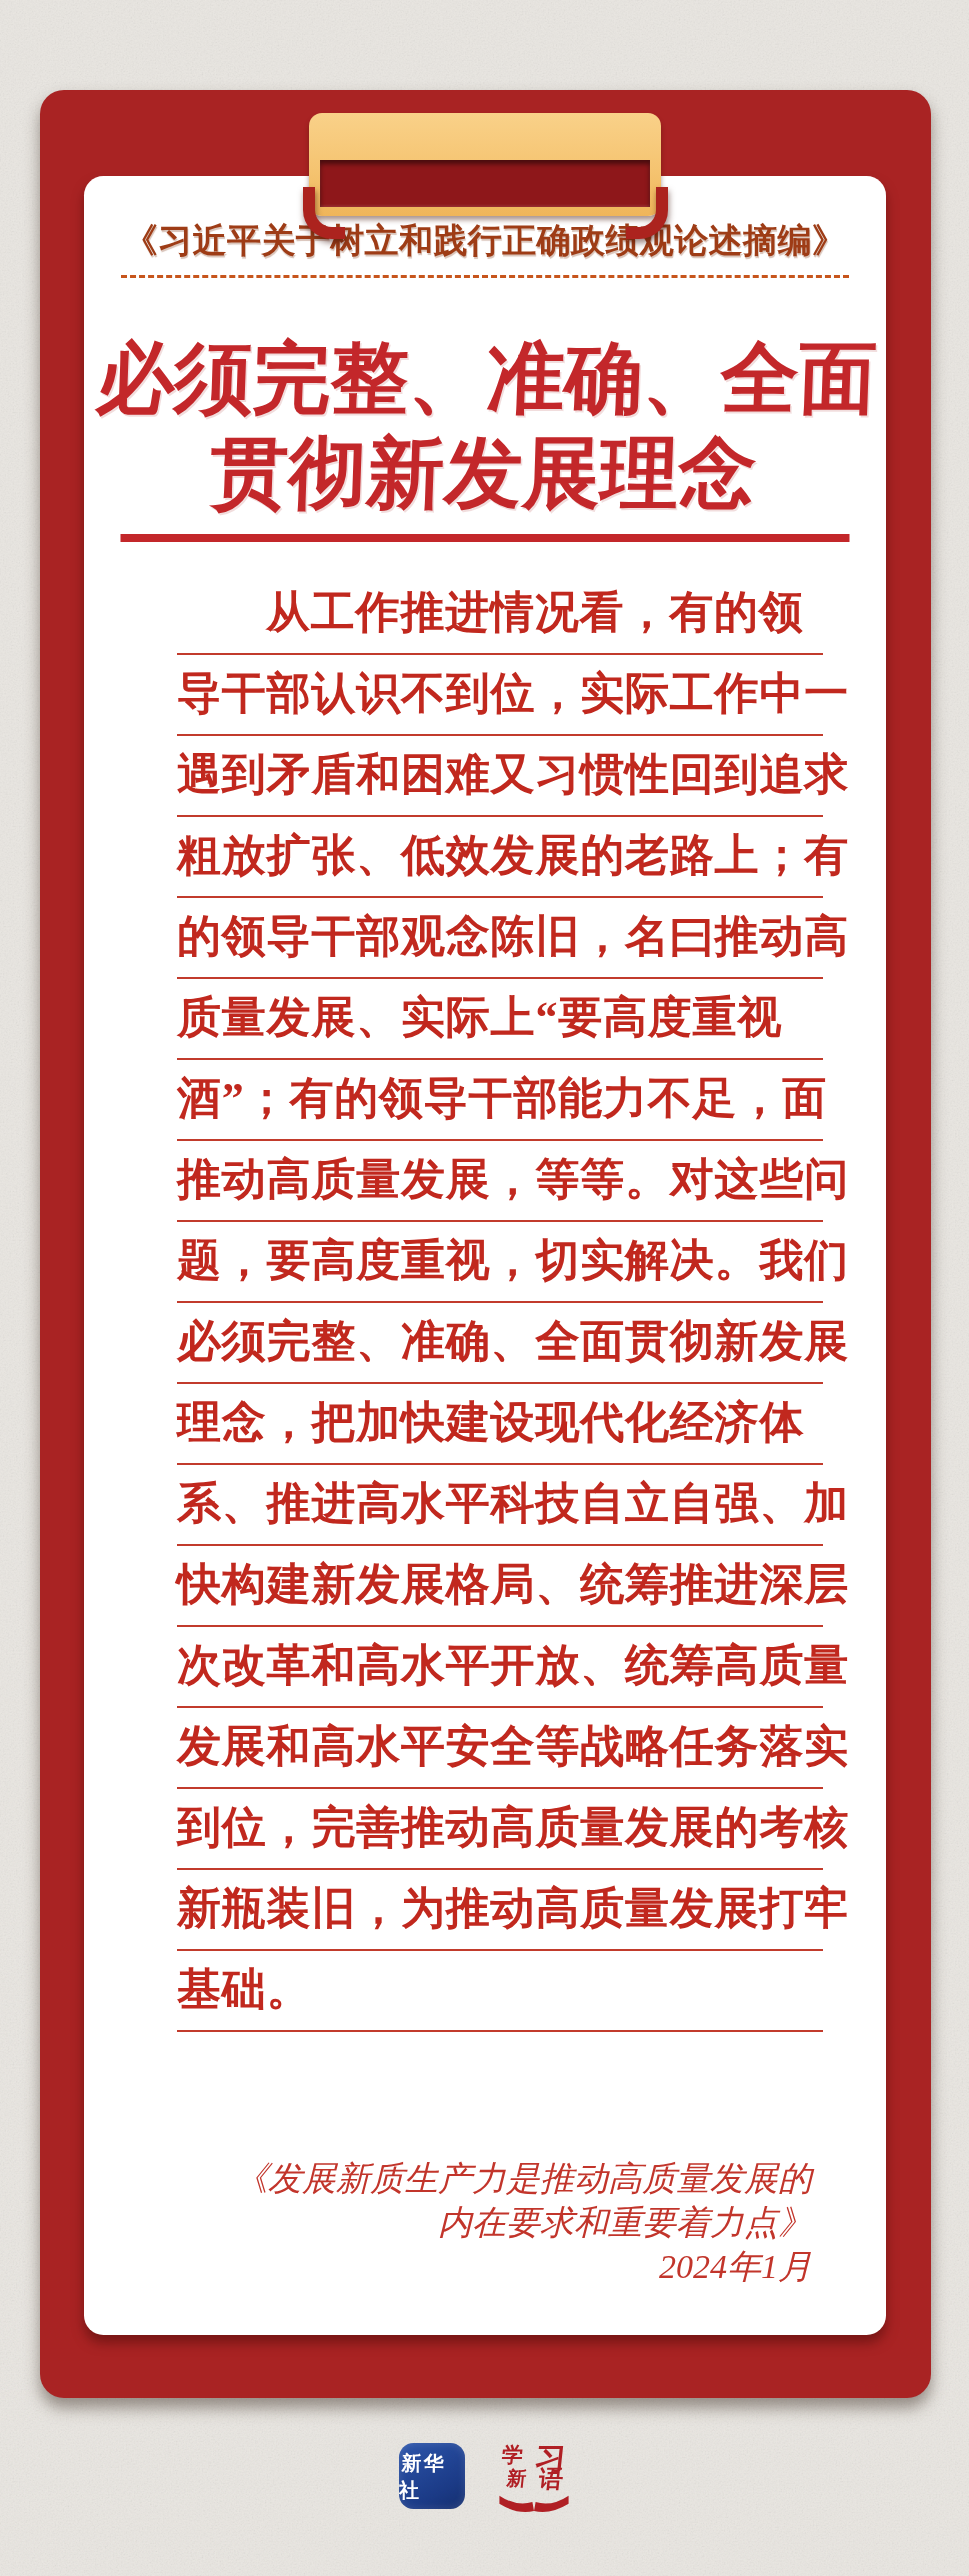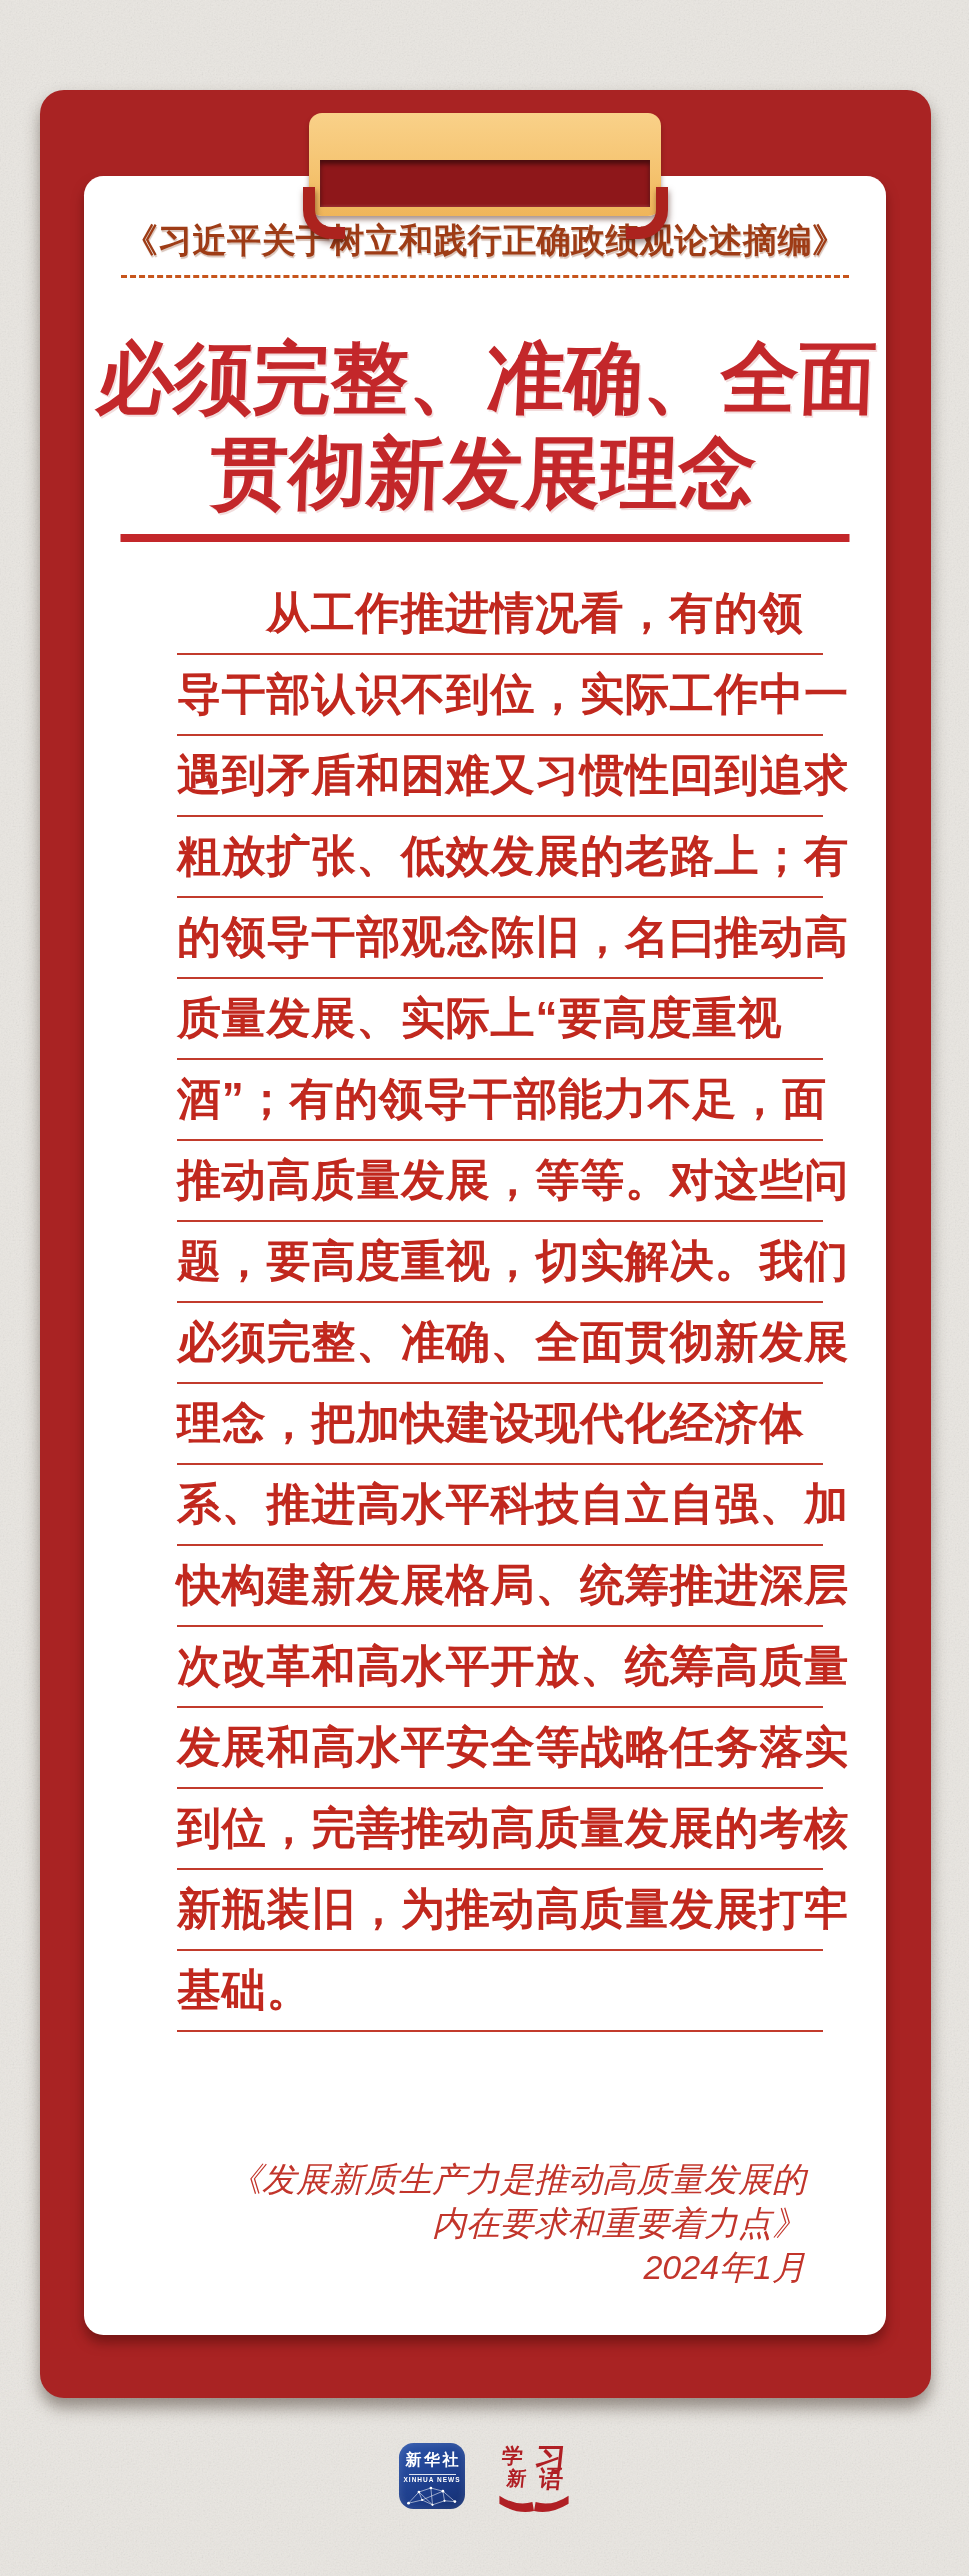--- a/index.html
+++ b/index.html
@@ -1,21 +1,21 @@
 <!DOCTYPE html>
 <html style="font-size:13px"><head>
 <meta charset="utf-8">
 <style>
   * { margin:0; padding:0; box-sizing:border-box; }
   html,body { width:970px; }
   body { font-family:"Liberation Sans", sans-serif; }
 
   .stage {
     position:relative; width:970px; height:2576px;
-    background:#E9E6E1; overflow:hidden;
+    background:#E9E6E1; overflow:hidden;font-family:Liberation Serif, serif;
   }
   .texture { position:absolute; inset:0; z-index:0; }
 
   
   .red-card {
     position:absolute; left:40px; top:90px; width:891px; height:2308px;
     background:#A92323; border-radius:24px; z-index:1;
     box-shadow:0 9.7px 14.5px rgba(70,55,45,.5);
   }
   .white-card {
@@ -72,36 +72,36 @@
   .quote-body { position:absolute; top:398px; left:62px; width:677px; }
   .bline {
     height:81px; line-height:78px; white-space:nowrap;
     font-size:44px; font-weight:700; letter-spacing:0.8px; color:#C1281E;
     border-bottom:2.4px solid #C23B2C;
     margin-left:31px;
   }
   .bline.indent { text-indent:89px; }
 
   .attribution {
-    position:absolute; top:1981px; right:80px; text-align:right;
+    position:absolute; top:1981px; right:74px; text-align:right;
     font-size:34px; line-height:44px; font-style:italic; color:#C2352B;
   }
 
   
   .footer-logos {
     position:absolute; left:0; right:0; top:2443px; z-index:2;
     display:flex; justify-content:center; align-items:flex-start; gap:32px;
   }
   .xinhua-logo {
     width:66px; height:66px; border-radius:14.5px; overflow:hidden;
     background:linear-gradient(150deg,#2C55AB 0%,#1B3A86 70%,#142E6E 100%);
     color:#FFFFFF; display:flex; flex-direction:column; align-items:center;
     box-shadow:inset 0 0 8px rgba(255,255,255,.15);
   }
-  .xh-cn { font-size:16px; font-weight:bold; letter-spacing:2.4px; margin-top:7.3px; text-indent:2.4px; }
+  .xh-cn { font-size:20px; font-weight:bold; letter-spacing:2.4px; margin-top:7.3px; text-indent:2.4px; }
   .xh-line { width:47px; height:0.8px; background:rgba(255,255,255,.85); margin:2.4px 0 1.6px 0; }
   .xh-en { font-size:6.5px; font-weight:bold; letter-spacing:1px; }
   .xh-globe { margin-top:0.8px; }
 
   .xuexi-logo { position:relative; width:74px; height:70px; color:#B01F24; }
   .xy-char { position:absolute; font-weight:bold; transform:skewX(-6deg); line-height:1; }
   .xy-xue { left:4.8px;  top:1.6px;  font-size:21px; }
   .xy-xi  { right:4.8px; top:0;    font-size:31px; }
   .xy-xin { left:9.7px; top:26px; font-size:19.4px; }
   .xy-yu  { right:8px; top:24px; font-size:24px; }

